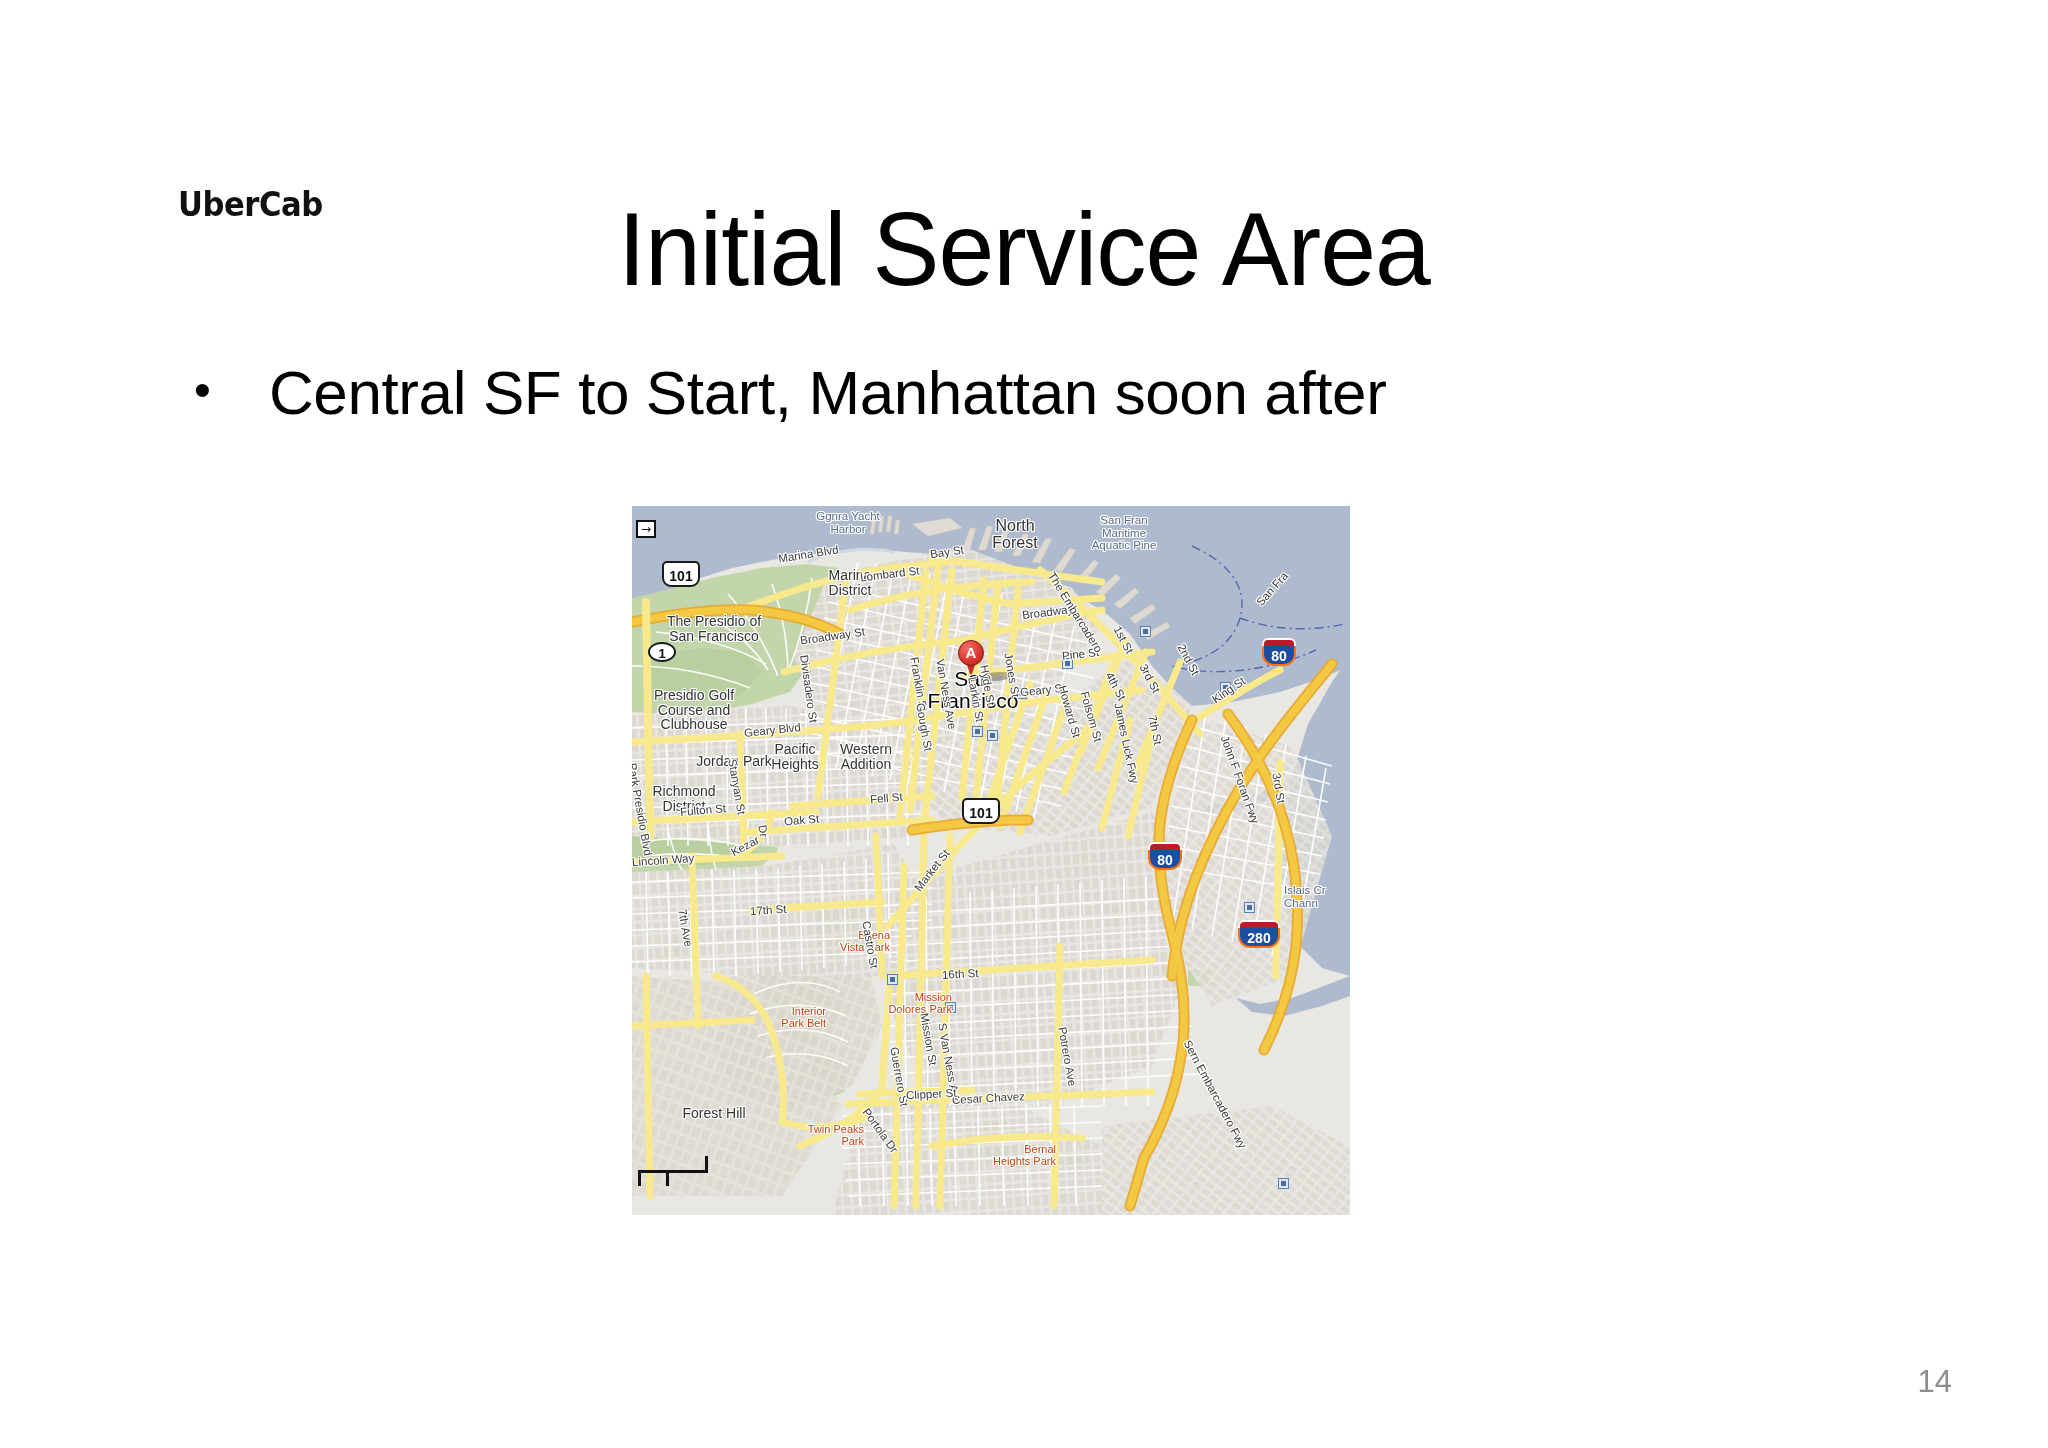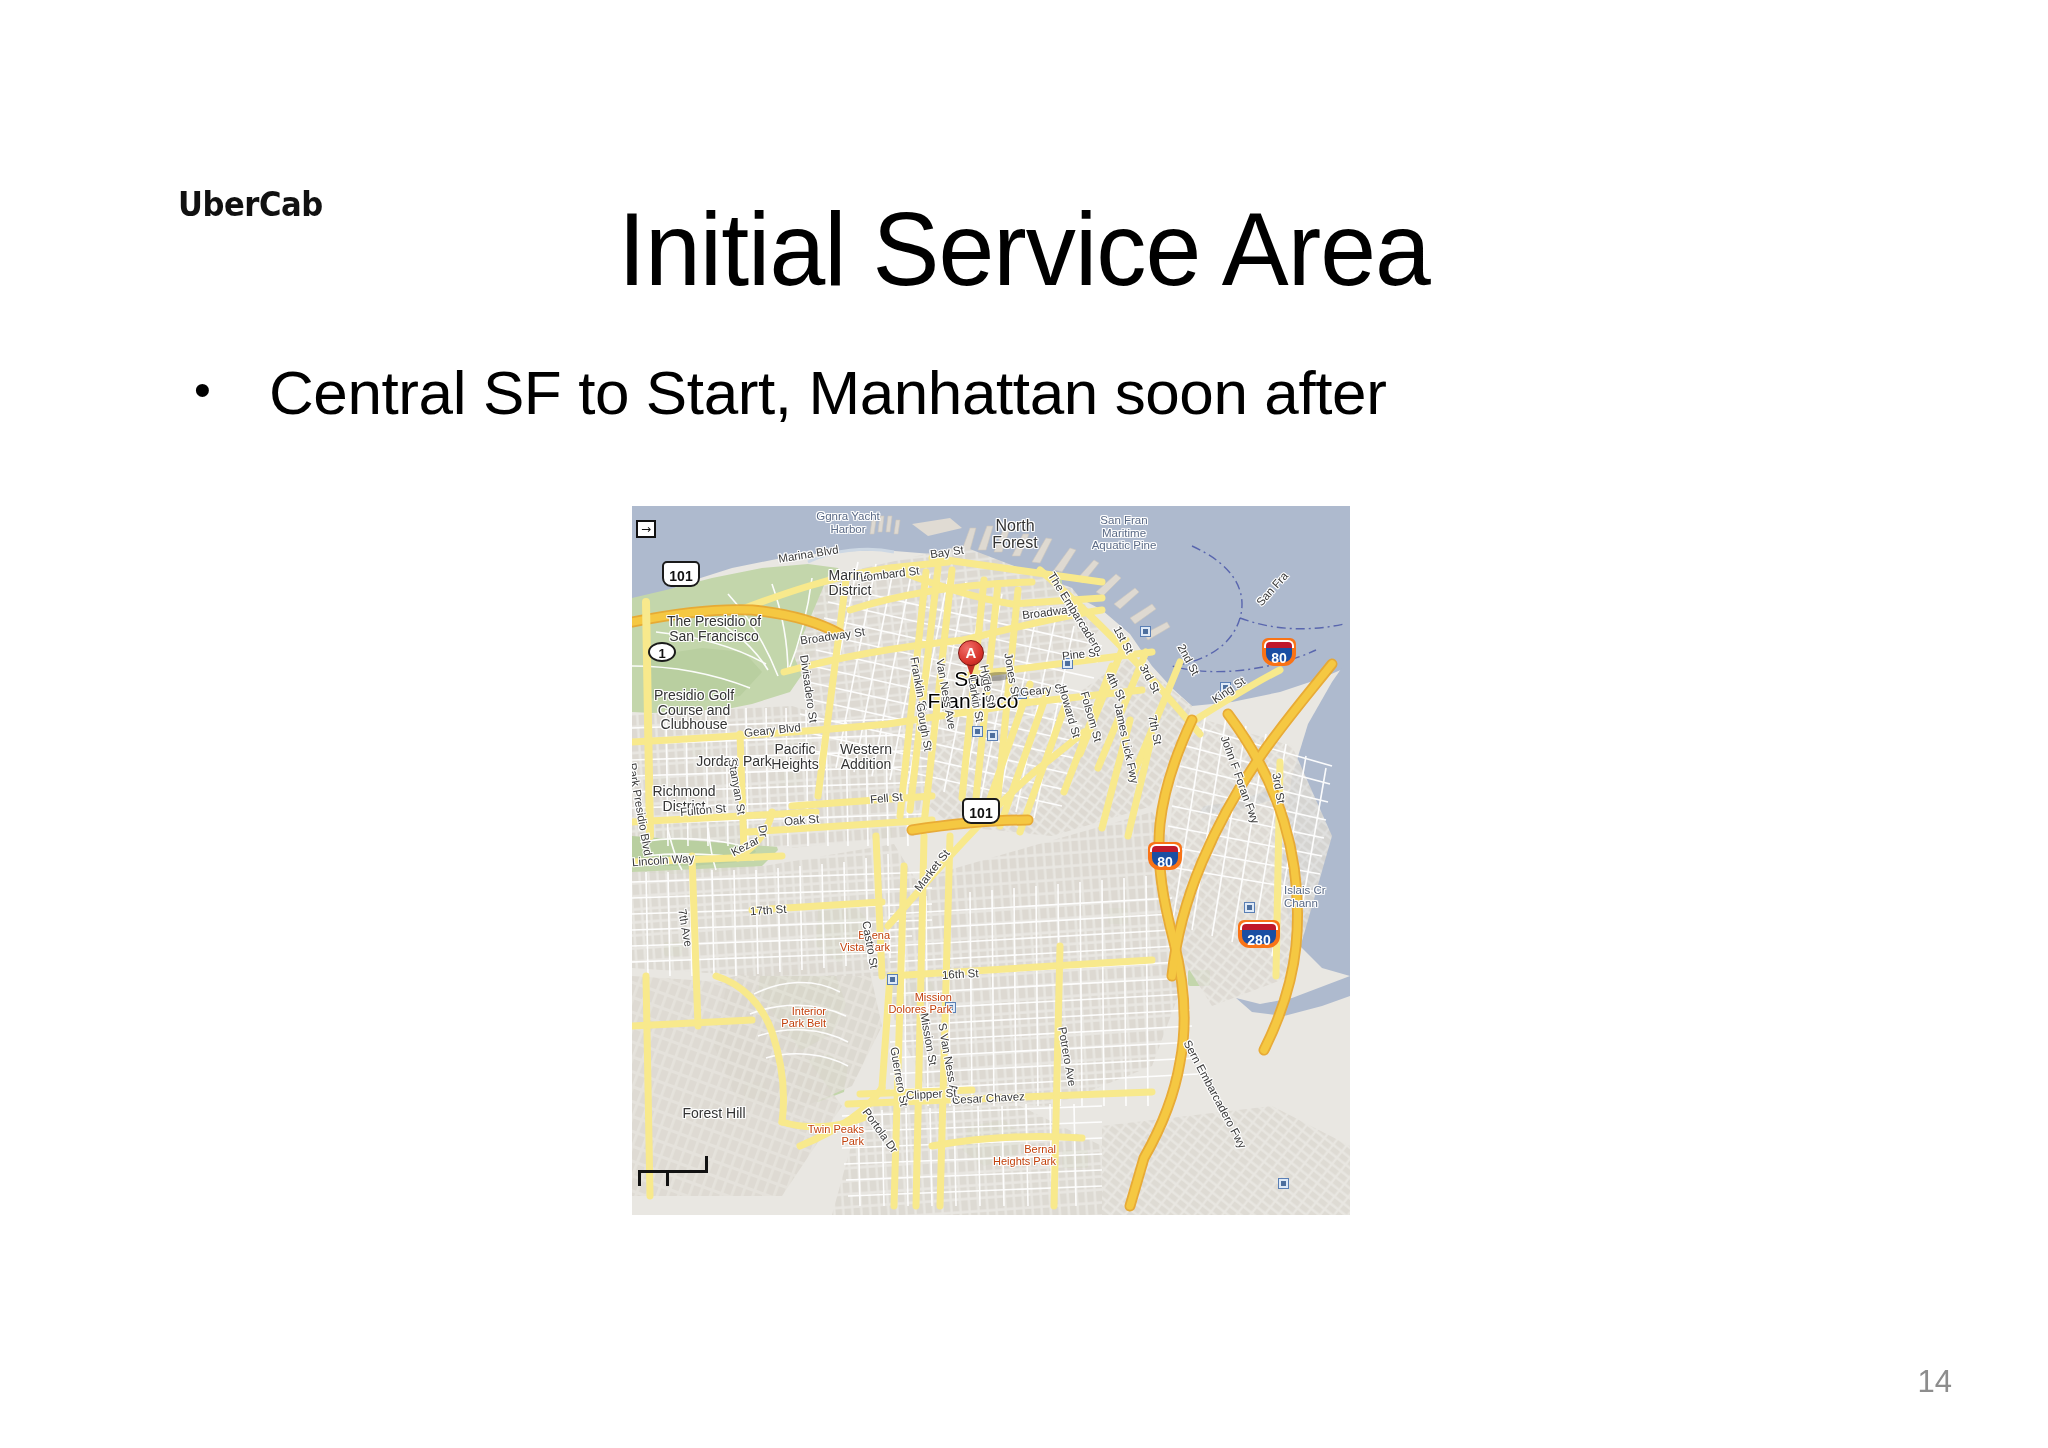--- a/index.html
+++ b/index.html
@@ -171,21 +171,21 @@
     border: 2px solid #1a1a1a;
     border-radius: 50%;
     font-size: 13px;
     color: #111;
     padding-top: 3px;
     box-sizing: border-box;
   }
   .shield-i {
     width: 34px; height: 28px;
     background: #1b4ea3;
-    border: 4px solid #f97316;
+    border: 2px solid #f97316;
     border-radius: 6px 6px 12px 12px;
     font-size: 14px;
     color: #ffffff;
     padding-top: 9px;
     box-sizing: border-box;
     position: absolute;
   }
   .shield-i::before {
     content: "";
     position: absolute;

